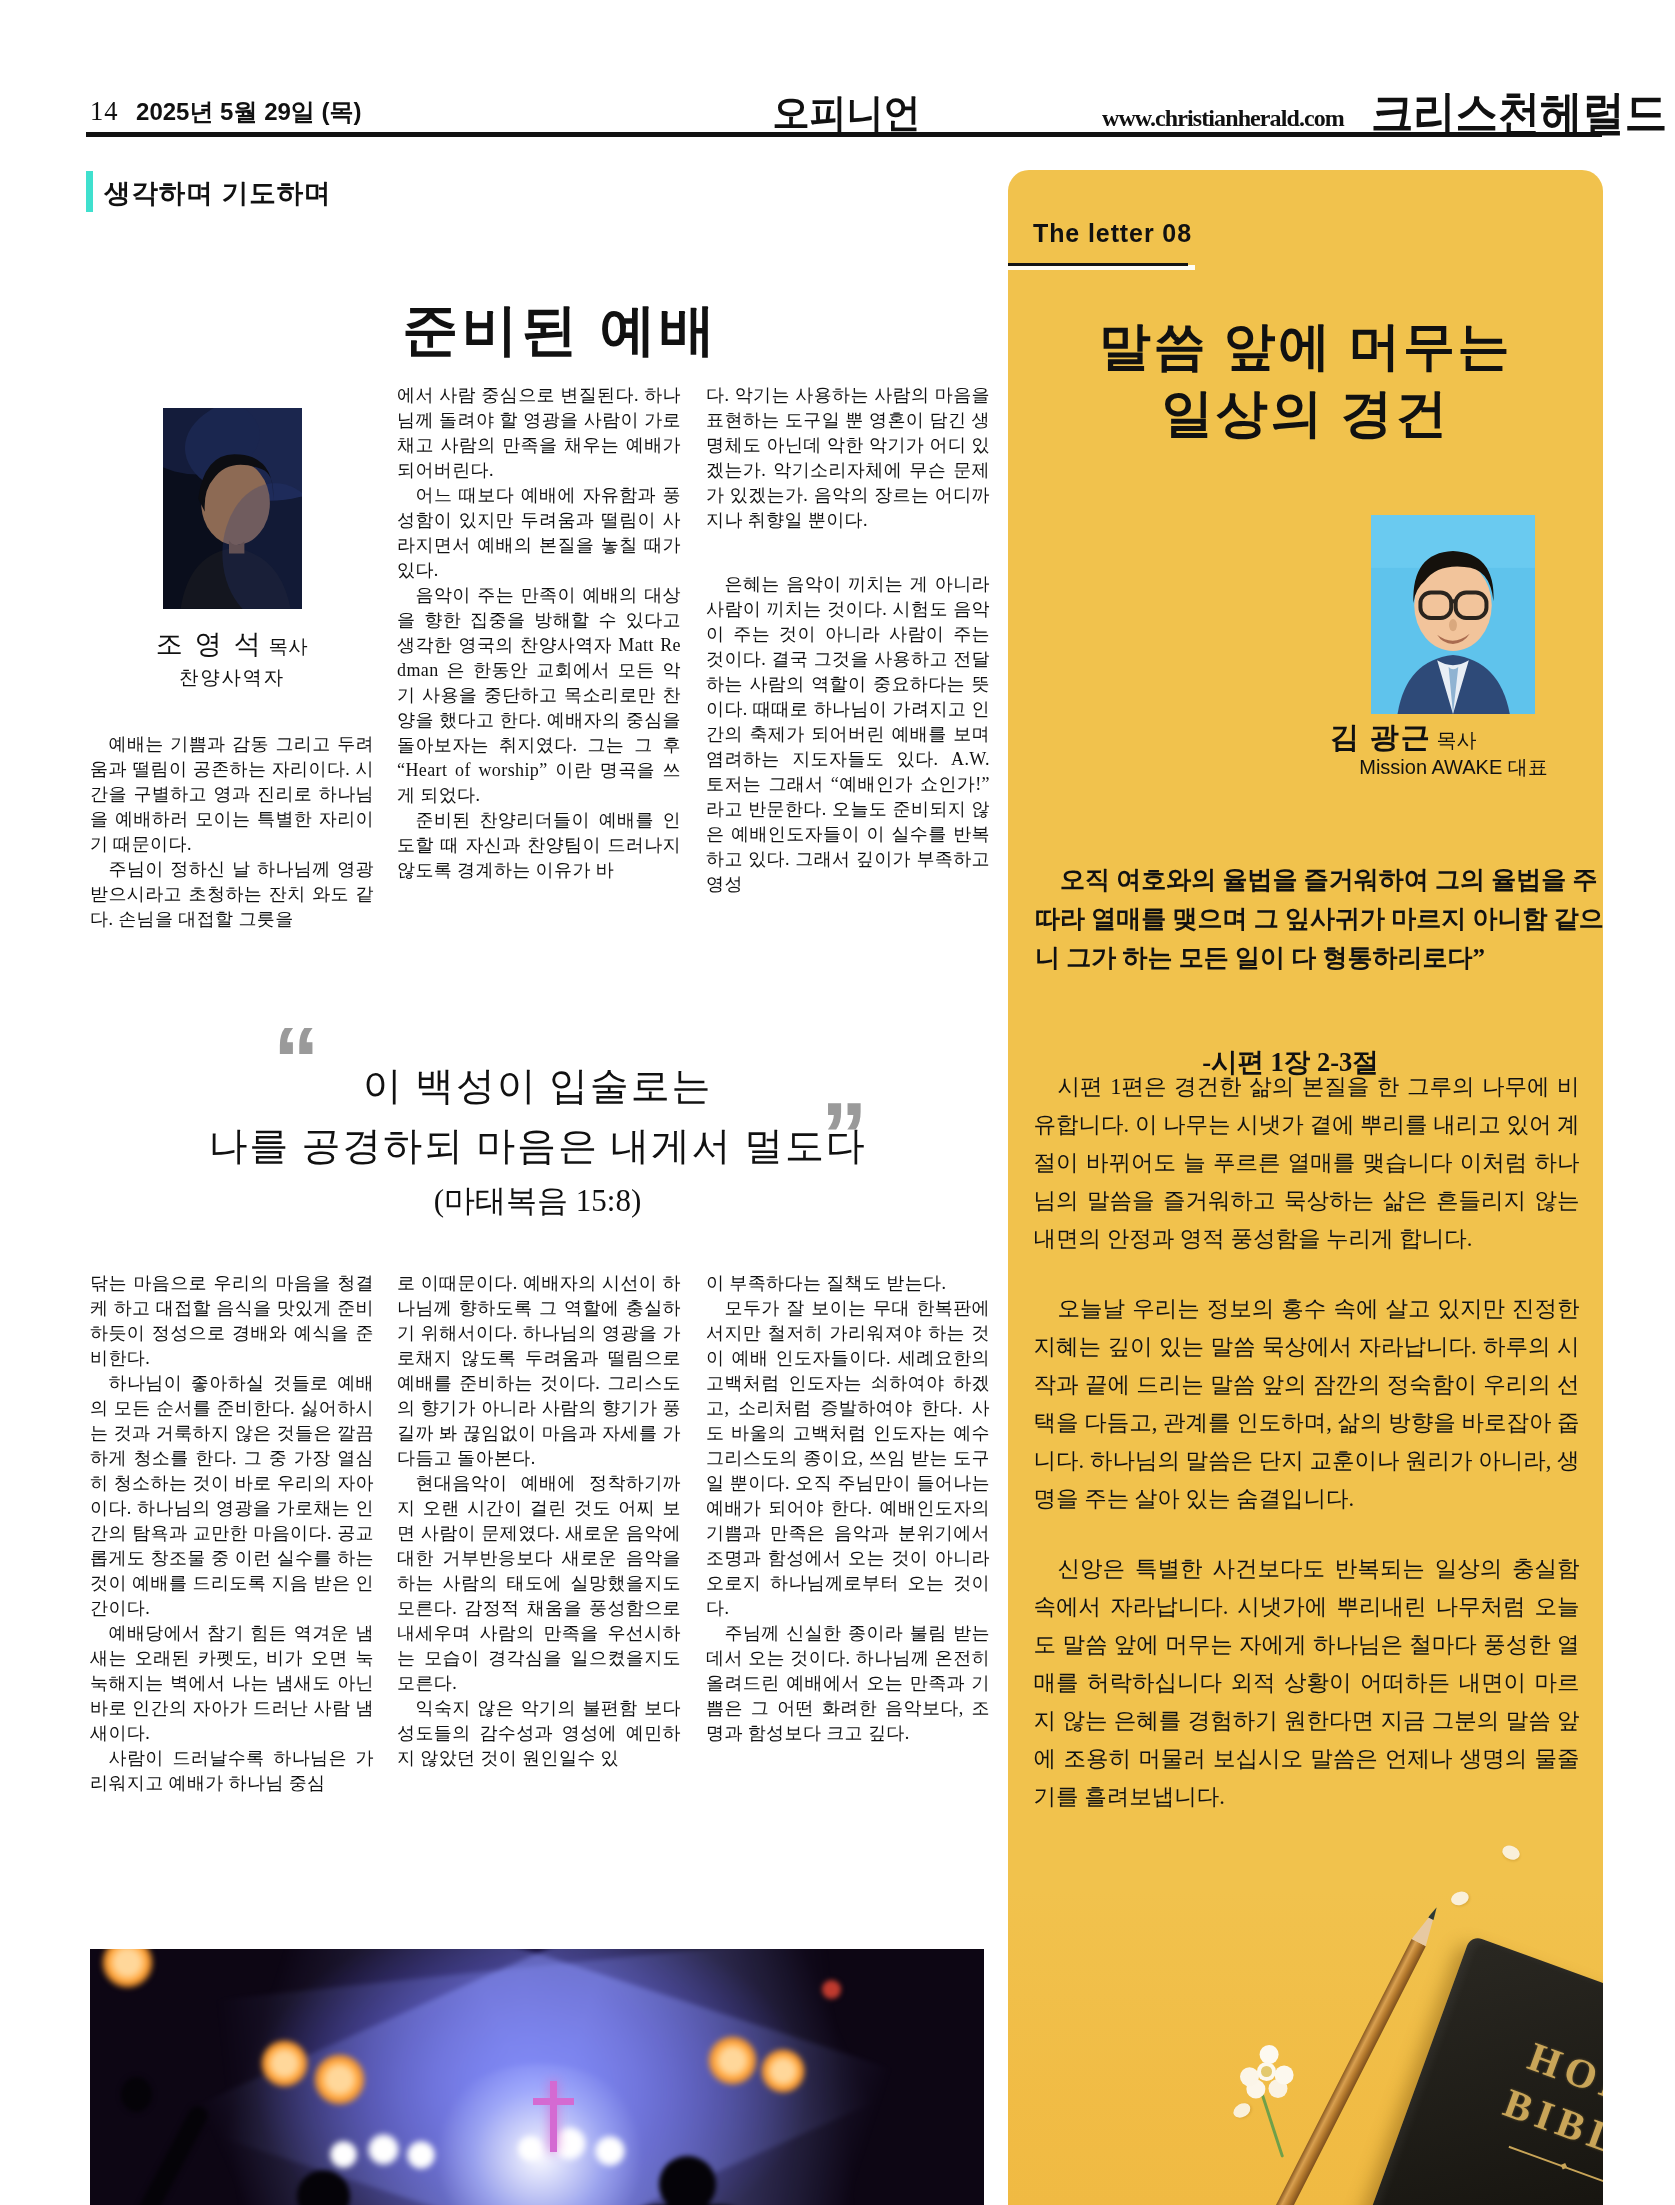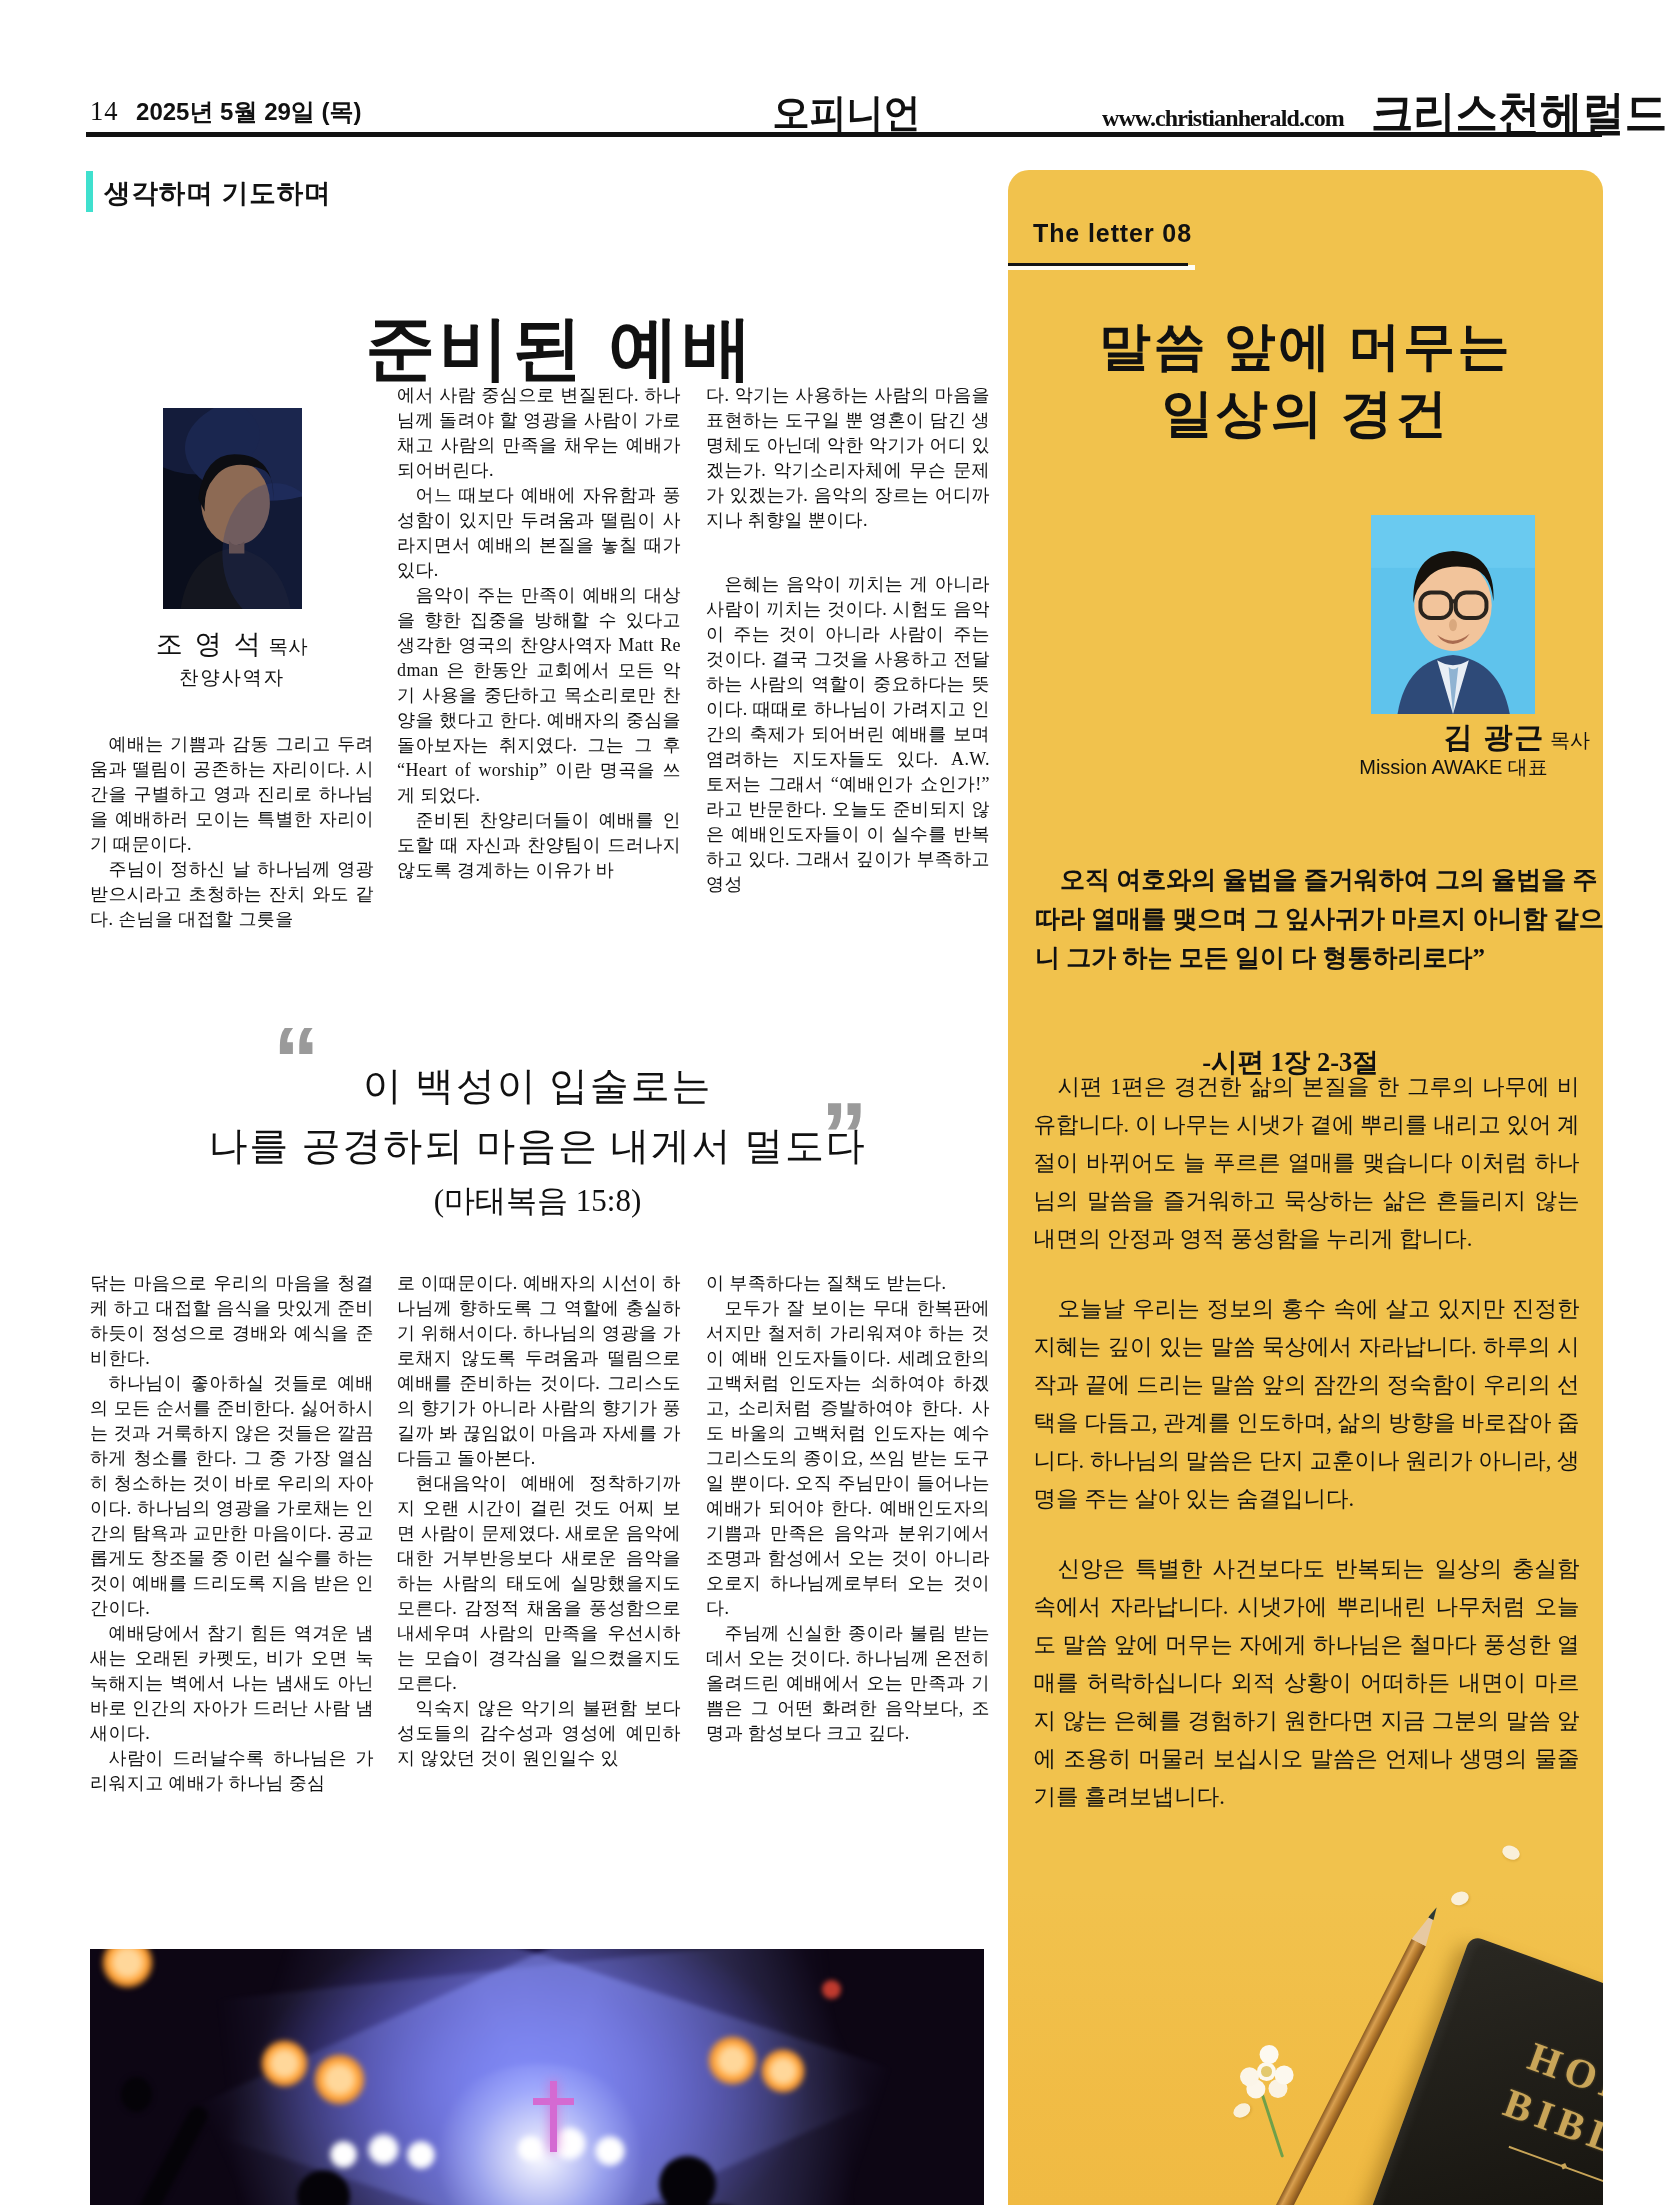--- a/index.html
+++ b/index.html
@@ -15,21 +15,21 @@
   .hdr-url b{font-weight:700;}
   .hdr-mast{position:absolute;left:1371px;top:82px;font-family:"Liberation Sans",sans-serif;
         font-weight:900;font-size:47px;transform:scaleX(.9);transform-origin:left;white-space:nowrap;}
   .hdr-rule{position:absolute;left:86px;top:132px;width:1516px;height:4.9px;background:#111;}
   
   .kicker-bar{position:absolute;left:86px;top:171px;width:6.6px;height:41px;background:#3FE0CE;}
   .kicker{position:absolute;left:104px;top:175px;font-family:"Liberation Sans",sans-serif;
         font-weight:800;font-size:26.5px;letter-spacing:0.9px;}
   
   .a-title{position:absolute;left:265px;top:255px;width:591px;text-align:center;
-        font-family:"Liberation Sans",sans-serif;font-weight:900;font-size:70px;letter-spacing:3.5px;}
+        font-family:"Liberation Sans",sans-serif;font-weight:900;font-size:56px;letter-spacing:3.5px;}
   
   .col{position:absolute;width:284px;font-size:18px;line-height:25px;text-align:justify;
        word-break:break-all;letter-spacing:0.4px;}
   .col p{margin:0;text-indent:18.5px;}
   .col p.cont{text-indent:0;}
   .col p.gap{margin-top:39px;}
   .cols-top{top:383px;height:617px;overflow:hidden;}
   .c1{left:90px;} .c2{left:397px;} .c3{left:706px;}
   .cols-bot{top:1271px;height:626px;overflow:hidden;}
   
@@ -69,21 +69,21 @@
   
   .panel{position:absolute;left:1008px;top:170px;width:595px;height:2321px;background:#F1C24D;
       border-radius:21px;overflow:hidden;}
   .p-label{position:absolute;left:25px;top:49px;font-family:"Liberation Sans",sans-serif;
       font-weight:600;font-size:25px;letter-spacing:0.9px;}
   .p-rule-b{position:absolute;left:0;top:93px;width:180px;height:2.6px;background:#141414;}
   .p-rule-w{position:absolute;left:0;top:95px;width:187px;height:4.9px;background:#fffdf6;}
   .p-title{position:absolute;left:0;width:100%;text-align:center;font-size:52px;font-weight:600;letter-spacing:2.6px;}
   .p-title.t1{top:142px;} .p-title.t2{top:209px;}
   .p-photo{position:absolute;left:363px;top:345px;width:164px;height:199px;overflow:hidden;background:#5FC3EC;}
-  .p-cap1{position:absolute;left:309px;top:548px;width:273px;text-align:right;font-size:20px;}
+  .p-cap1{position:absolute;left:322px;top:548px;width:273px;text-align:left;font-size:20px;}
   .p-cap1 .nm{font-weight:700;font-size:29px;letter-spacing:1.8px;}
   .p-cap2{position:absolute;left:309px;top:584px;width:273px;text-align:center;
       font-family:"Liberation Sans",sans-serif;font-size:20px;}
   .verse{position:absolute;left:27px;top:690px;width:542px;font-weight:700;font-size:25px;line-height:39px;}
   .verse .vl{white-space:nowrap;}
   .verse .vl.ind{text-indent:25px;}
   .v-ref{position:absolute;left:27px;top:874px;width:542px;text-align:center;padding-right:31px;
       box-sizing:border-box;font-weight:700;font-size:26.5px;}
   .p-body{position:absolute;left:25.6px;top:898px;width:546px;}
   .p-body p{margin:0 0 32px;font-size:22.5px;line-height:38px;text-indent:24px;

